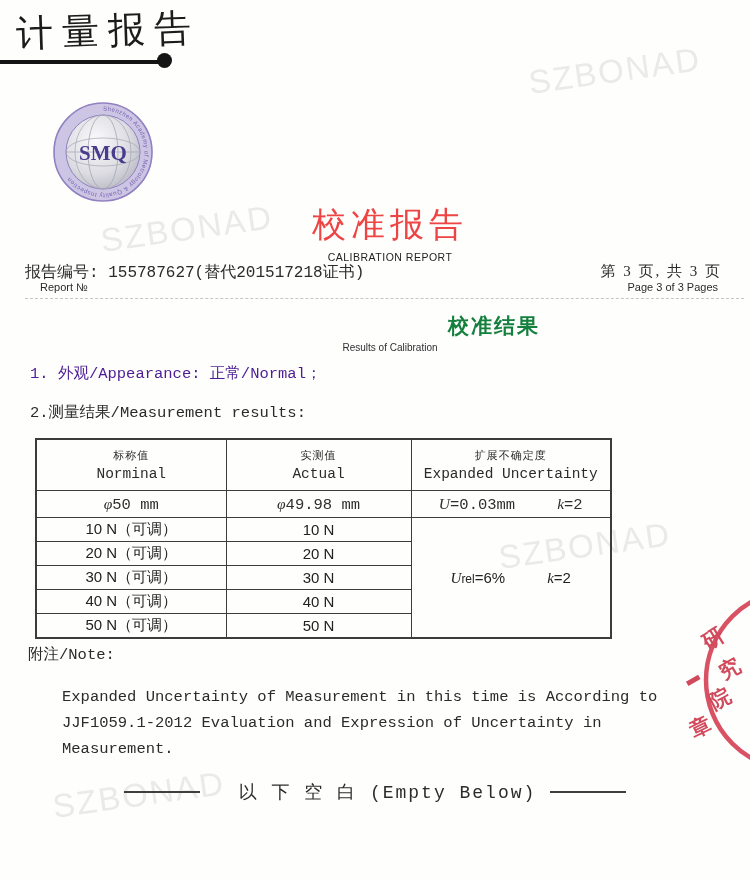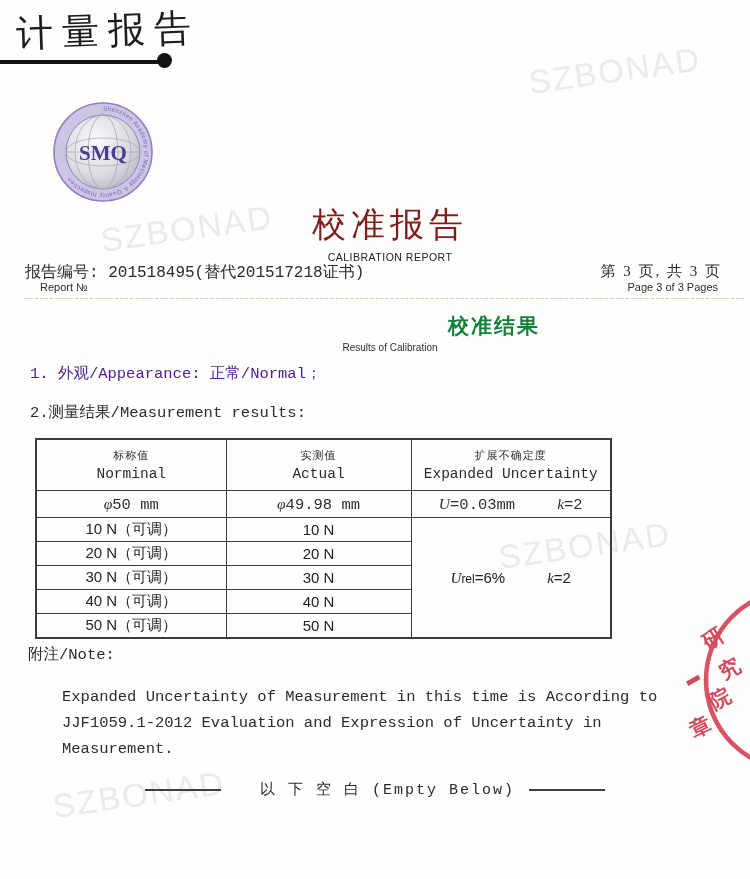--- a/index.html
+++ b/index.html
@@ -24,21 +24,21 @@
   .org-cn{font-family:"Liberation Sans",sans-serif;font-weight:700;font-size:29px;
       color:#4d4d50;letter-spacing:1px;line-height:31px;}
   .org-en{font-family:"Liberation Sans",sans-serif;font-weight:700;font-size:13.5px;
       color:#4d4d50;line-height:15px;margin-top:1px;}
   .station-cn{font-family:"Liberation Sans",sans-serif;font-weight:700;font-size:28px;
       color:#4d4d50;letter-spacing:2px;line-height:30px;margin-top:2px;}
   .station-en{font-family:"Liberation Sans",sans-serif;font-weight:700;font-size:14px;
       color:#4d4d50;line-height:15px;margin-top:1px;}
   
   .rtitle{position:absolute;left:240px;top:202px;width:300px;text-align:center;z-index:1;}
-  .rtitle-cn{font-family:"Liberation Sans",sans-serif;font-size:34px;letter-spacing:5px;color:#7f1d1d;}
+  .rtitle-cn{font-family:"Liberation Sans",sans-serif;font-size:34px;letter-spacing:5px;color:#ef4444;}
   .rtitle-en{font-family:"Liberation Sans",sans-serif;font-size:10.5px;color:#222;margin-top:3px;letter-spacing:0.5px;}
   
   .report-no{position:absolute;left:25px;top:262px;font-size:16px;color:#2b2b2b;z-index:1;}
   .report-no-sub{position:absolute;left:40px;top:281px;font-size:11px;
       font-family:"Liberation Sans",sans-serif;color:#2b2b2b;z-index:1;}
   .page-cn{position:absolute;right:28px;top:262px;font-size:15px;letter-spacing:2px;color:#2b2b2b;z-index:1;}
   .page-en{position:absolute;right:32px;top:281px;font-size:11px;
       font-family:"Liberation Sans",sans-serif;color:#2b2b2b;z-index:1;}
   .dashed-sep{position:absolute;left:25px;right:6px;top:298px;border-top:1px dashed #c7c7c2;z-index:1;}
   
@@ -63,21 +63,21 @@
   .uk-pair{display:flex;justify-content:center;align-items:baseline;gap:42px;}
   td.merged{vertical-align:middle;font-family:"Liberation Mono","DejaVu Sans Mono",monospace;font-size:15px;margin-left:48px;}
   
   .note-label{position:absolute;left:28px;top:644px;font-size:15.5px;color:#2b2b2b;z-index:1;}
   .note-para{position:absolute;left:62px;top:684px;width:630px;font-size:15.5px;
       line-height:26px;color:#2b2b2b;z-index:1;}
   
   .empty-line{position:absolute;left:0;top:780px;width:750px;display:flex;
       justify-content:center;align-items:center;gap:14px;z-index:1;}
   .dash{width:76px;height:2px;background:#3f3f3f;}
-  .empty-text{font-size:15px;letter-spacing:2px;color:#2b2b2b;
+  .empty-text{font-size:18px;letter-spacing:2px;color:#2b2b2b;
       font-family:"Liberation Mono","DejaVu Sans Mono",monospace;margin-left:25px;}
   
   .stamp{position:absolute;left:678px;top:592px;width:72px;height:178px;z-index:3;}
 </style>
 </head>
 <body>
 
 <div class="page">
 
   <div class="wm wm1">SZBONAD</div>
@@ -113,21 +113,21 @@
         <text x="50" y="58" text-anchor="middle" font-size="21" font-weight="bold" fill="#4a3b8c" font-family="Liberation Serif, serif">SMQ</text>
       </svg>
     </div>
   </div>
 
   <div class="rtitle">
     <div class="rtitle-cn">校准报告</div>
     <div class="rtitle-en">CALIBRATION REPORT</div>
   </div>
 
-  <div class="report-no mono">报告编号: 201518495(替代201517218证书)</div>
+  <div class="report-no mono">报告编号: 155787627(替代201517218证书)</div>
   <div class="report-no-sub">Report №</div>
   <div class="page-cn">第 3 页, 共 3 页</div>
   <div class="page-en">Page 3 of 3 Pages</div>
   <div class="dashed-sep"></div>
 
   <div class="sec">
     <div class="sec-cn">校准结果</div>
     <div class="sec-en">Results of Calibration</div>
   </div>
 

